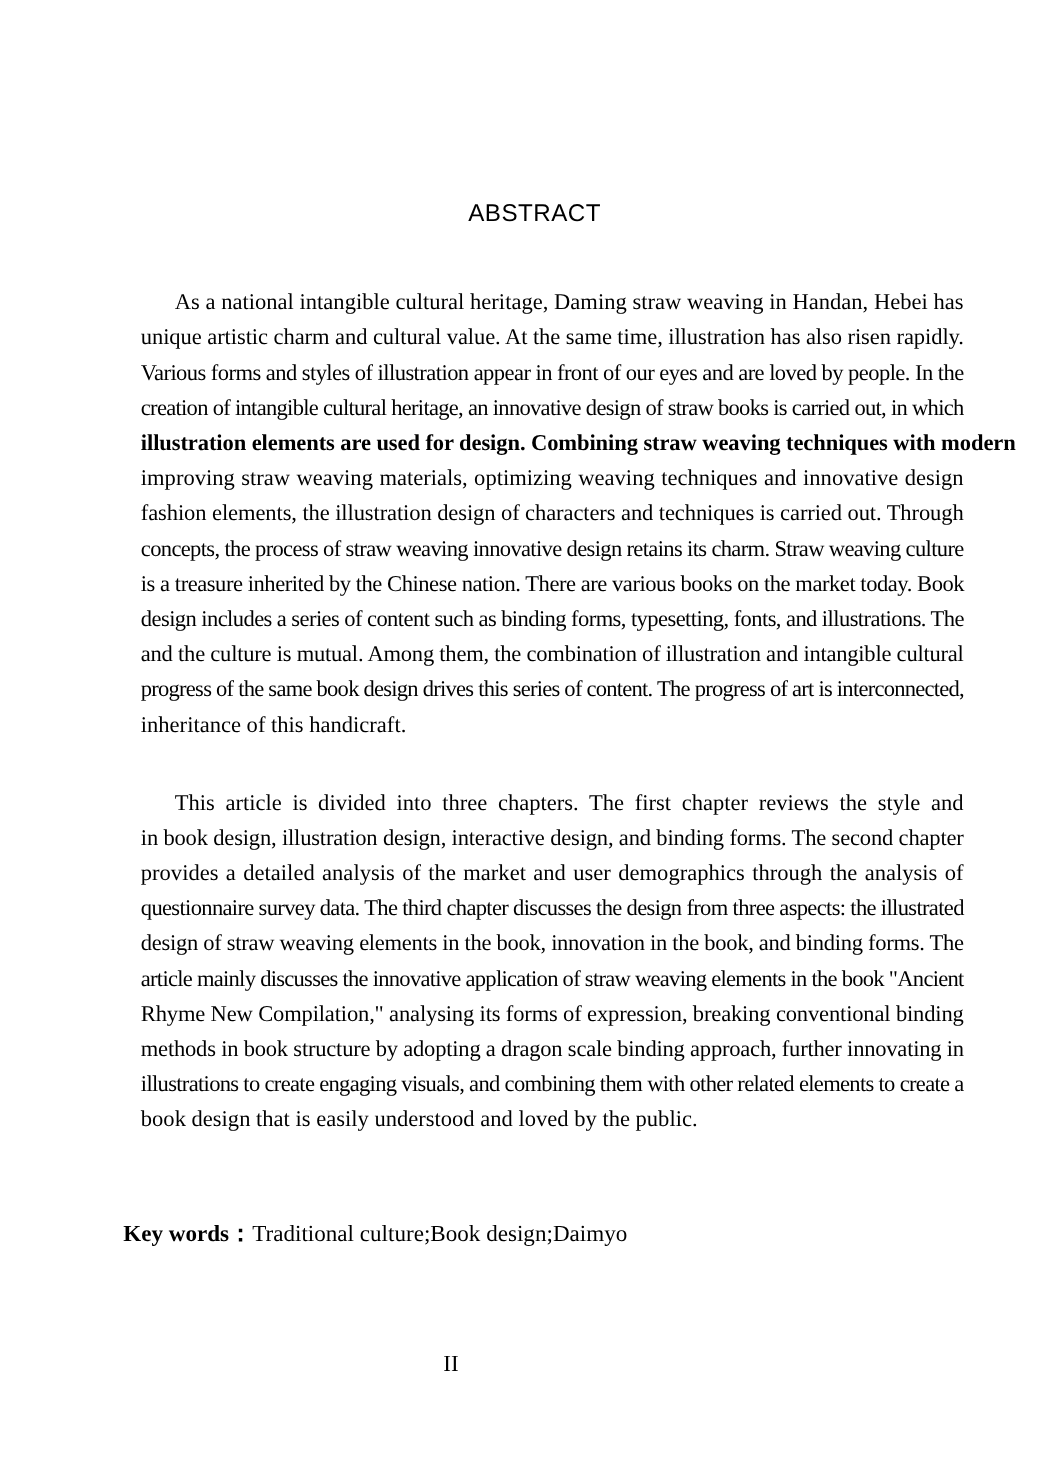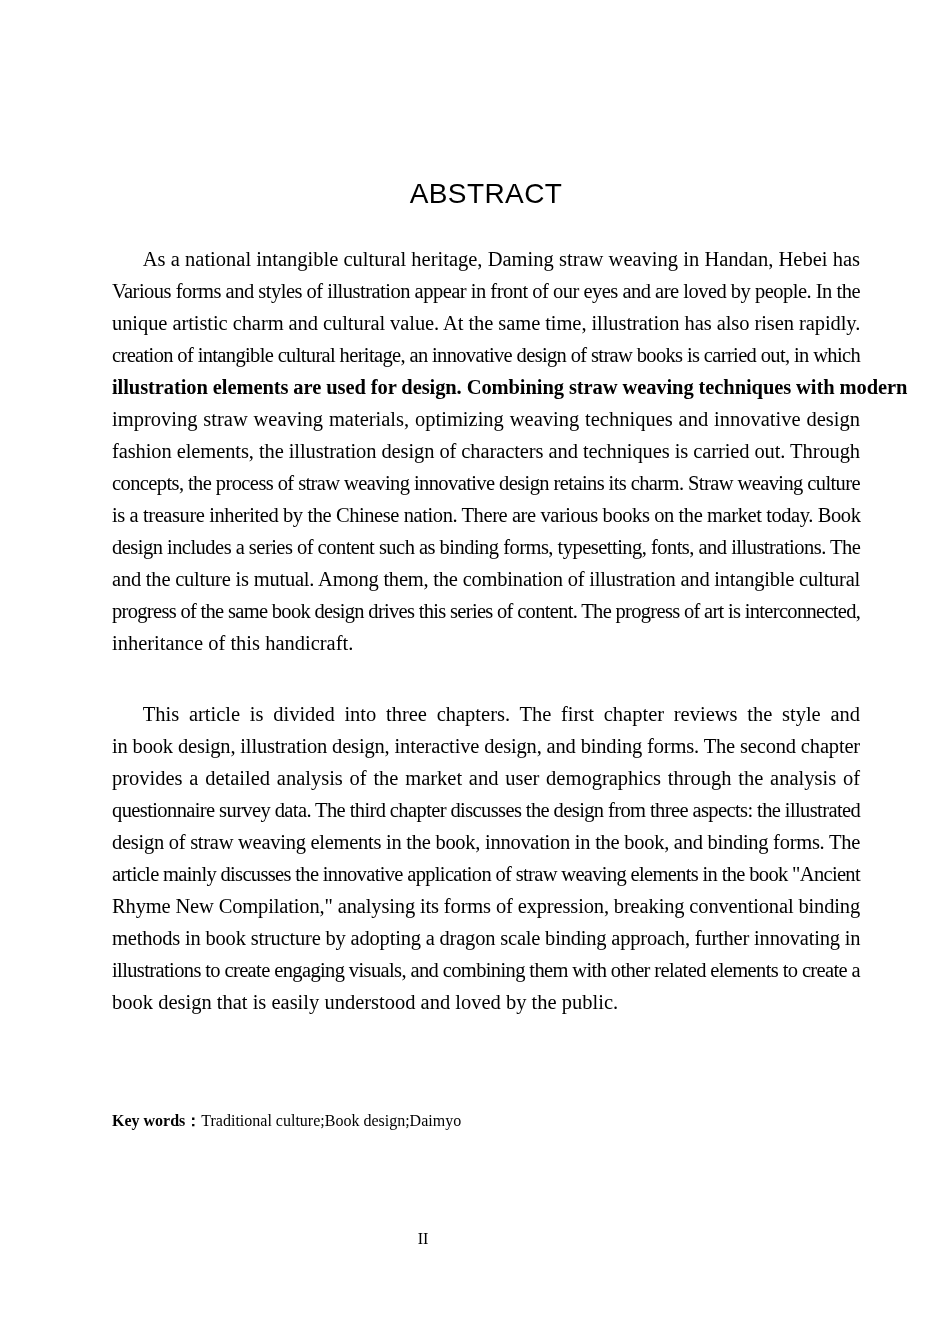--- a/index.html
+++ b/index.html
@@ -15,38 +15,38 @@
   .page {
     position: relative;
     width: 950px;
     height: 1344px;
     background: #ffffff;
     overflow: hidden;
     box-sizing: border-box;
   }
   .doc-title {
     font-family: "Liberation Sans", "DejaVu Sans", sans-serif;
-    font-size: 28px;
+    font-size: 22px;
     font-weight: normal;
     text-align: center;
     letter-spacing: 0.4px;
     margin: 0;
     padding: 0;
     position: absolute;
     left: 112px;
     top: 178px;
     width: 748px;
     line-height: 32px;
   }
   .para {
     font-size: 20.5px;
     line-height: 32px;
     text-align: justify;
     text-justify: inter-word;
-    margin: 0;
+    margin: 16px;
     width: 748px;
   }
   
   .ln {
     display: block;
     text-align: justify;
     text-align-last: justify;
     white-space: nowrap;
     height: 32px;
     line-height: 32px;
@@ -55,53 +55,53 @@
   .ln.last {
     text-align-last: left;
   }
   .para-1 { position: absolute; left: 112px; top: 243px; }
   .para-2 { position: absolute; left: 112px; top: 698px; }
   .keywords {
     position: absolute;
     left: 112px;
     top: 1105px;
     width: 748px;
-    font-size: 16px;
+    font-size: 21px;
     line-height: 32px;
   }
   .kw-label {
     font-weight: bold;
   }
   .kw-colon {
     font-weight: bold;
   }
   .kw-value {
     font-weight: normal;
   }
   .page-number {
     position: absolute;
-    left: 16px;
+    left: 3px;
     top: 1228px;
     width: 814px;
     text-align: center;
-    font-size: 16px;
+    font-size: 21px;
     line-height: 22px;
   }
 </style>
 </head>
 <body>
 
 <div class="page">
 
   <h1 class="doc-title">ABSTRACT</h1>
 
   <div class="para para-1" id="para-1">
       <span class="ln">  As a national intangible cultural heritage, Daming straw weaving in Handan, Hebei has</span>
+      <span class="ln" style="letter-spacing: -0.0729167px;">unique artistic charm and cultural value. At the same time, illustration has also risen rapidly.</span>
       <span class="ln" style="letter-spacing: -0.51px;">Various forms and styles of illustration appear in front of our eyes and are loved by people. In the</span>
-      <span class="ln" style="letter-spacing: -0.0729167px;">unique artistic charm and cultural value. At the same time, illustration has also risen rapidly.</span>
       <span class="ln" style="letter-spacing: -0.647059px;">creation of intangible cultural heritage, an innovative design of straw books is carried out, in which</span>
       <span class="ln" style="letter-spacing: -0.0898876px; font-weight: bold;">illustration elements are used for design. Combining straw weaving techniques with modern</span>
       <span class="ln">improving straw weaving materials, optimizing weaving techniques and innovative design</span>
       <span class="ln" style="letter-spacing: -0.0957447px;">fashion elements, the illustration design of characters and techniques is carried out. Through</span>
       <span class="ln" style="letter-spacing: -0.597938px;">concepts, the process of straw weaving innovative design retains its charm. Straw weaving culture</span>
       <span class="ln" style="letter-spacing: -0.416667px;">is a treasure inherited by the Chinese nation. There are various books on the market today. Book</span>
       <span class="ln" style="letter-spacing: -0.524752px;">design includes a series of content such as binding forms, typesetting, fonts, and illustrations. The</span>
       <span class="ln" style="letter-spacing: -0.212766px;">and the culture is mutual. Among them, the combination of illustration and intangible cultural</span>
       <span class="ln" style="letter-spacing: -0.686275px;">progress of the same book design drives this series of content. The progress of art is interconnected,</span>
       <span class="ln last">inheritance of this handicraft.</span>

